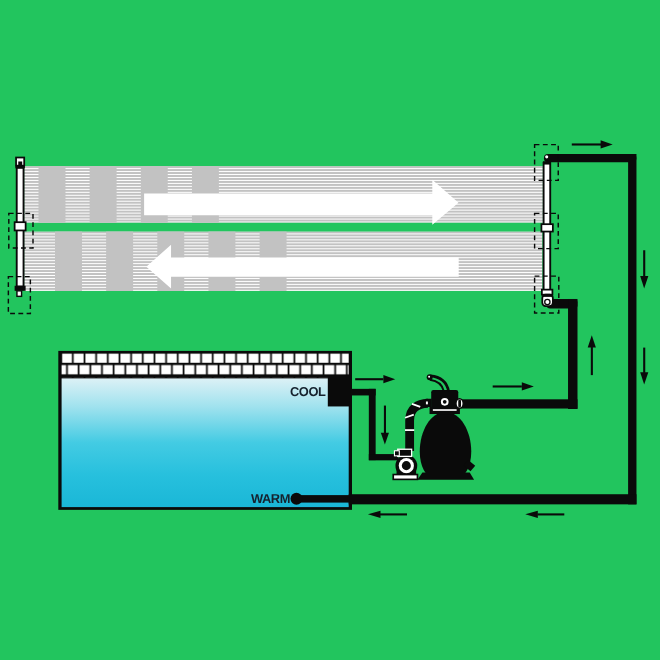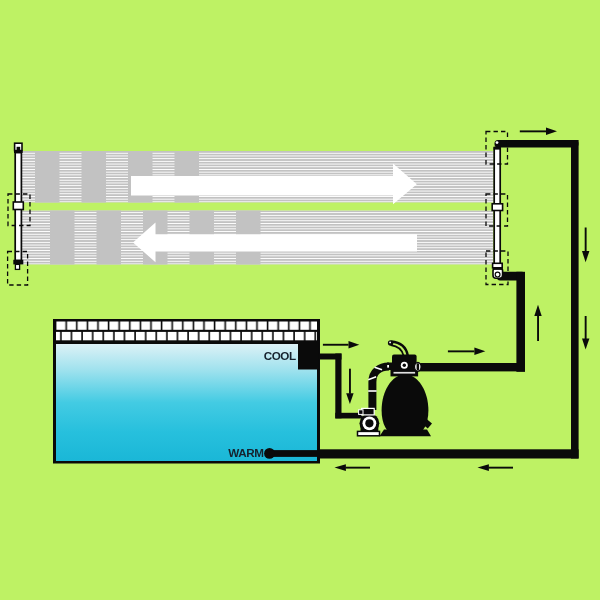--- a/index.html
+++ b/index.html
@@ -1,16 +1,16 @@
 <!DOCTYPE html>
 <html><head>
 <meta charset="utf-8">
 <style>
   html,body{margin:0;padding:0;background:#ffffff;}
-  #stage{position:relative;width:600px;height:600px;background:#bef264;overflow:hidden;}
+  #stage{position:relative;width:600px;height:600px;background:#22c55e;overflow:hidden;}
   svg{display:block;}
   text{font-family:"Liberation Sans",sans-serif;font-weight:bold;}
 </style>
 </head>
 <body>
 
 <div id="stage">
 <svg width="600" height="600" viewBox="0 0 600 600" xmlns="http://www.w3.org/2000/svg">
 <defs>
   <pattern id="tubes" x="0" y="151" width="10" height="2.7" patternUnits="userSpaceOnUse">

